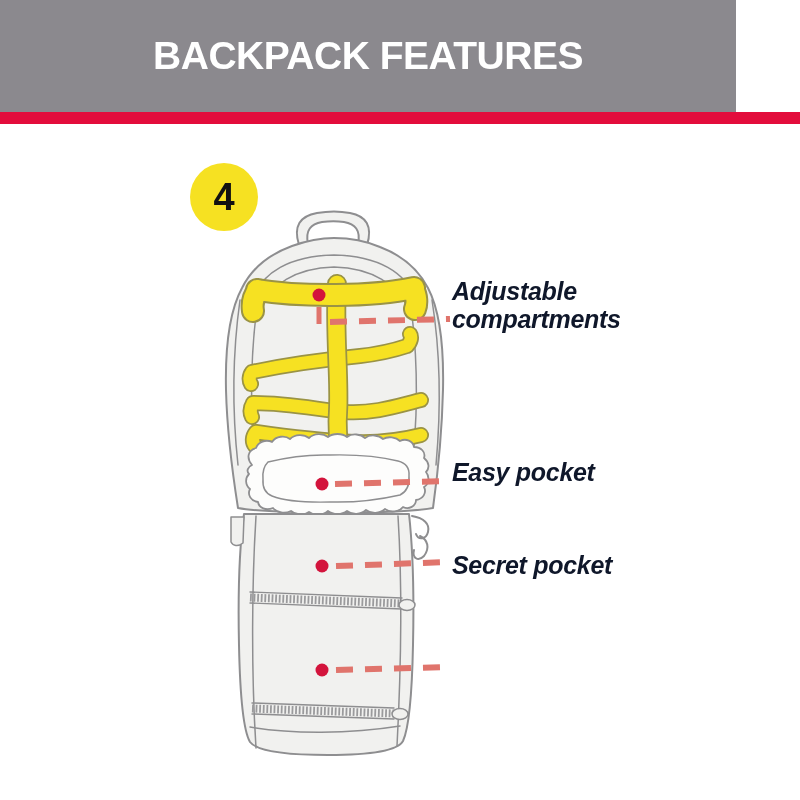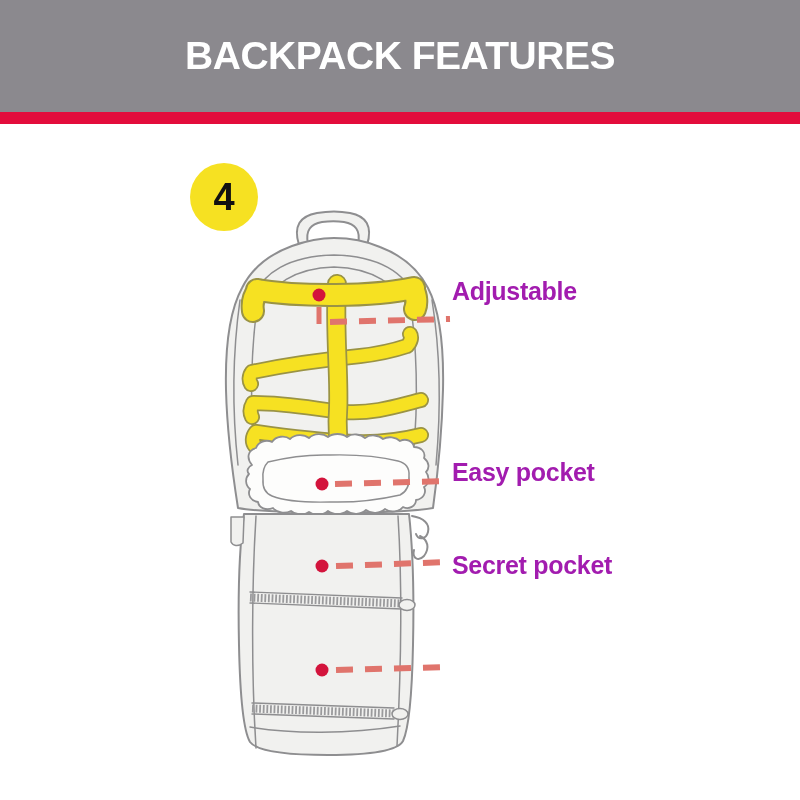--- a/index.html
+++ b/index.html
@@ -2,21 +2,21 @@
 <html><head>
 <meta charset="utf-8">
 <style>
   html,body{margin:0;padding:0;background:#ffffff;}
   #page{
     position:relative;width:800px;height:800px;background:#ffffff;
     font-family:"Liberation Sans", sans-serif;overflow:hidden;
   }
   
   .banner{
-    position:absolute;left:0;top:0;width:800px;height:112px;
+    position:absolute;left:0;top:0;width:736px;height:112px;
     background:#8B898E;display:flex;align-items:center;justify-content:center;
   }
   .banner-title{
     color:#ffffff;font-weight:bold;font-size:39px;letter-spacing:-0.5px;
   }
   .stripe{
     position:absolute;left:0;top:112px;width:800px;height:12px;background:#E30D3C;
   }
   
   .badge{
@@ -25,22 +25,22 @@
   }
   .badge-number{font-size:38px;font-weight:bold;color:#111111;}
   .section-label{
     position:absolute;left:278px;top:176px;font-size:34px;font-weight:bold;
     color:#111111;letter-spacing:-0.5px;
   }
   
   .diagram{position:absolute;left:0;top:0;width:800px;height:800px;}
   
   .annotation{
-    position:absolute;color:#a21caf;font-weight:bold;font-size:25px;
-    line-height:28px;letter-spacing:-0.3px;white-space:nowrap;
+    position:absolute;color:#0f172a;font-weight:bold;font-size:25px;
+    line-height:28px;letter-spacing:-0.3px;white-space:nowrap;font-style:italic;
   }
   .ann-1{left:452px;top:277px;}
   .ann-2{left:452px;top:458px;}
   .ann-3{left:452px;top:551px;}
   .ann-4{left:452px;top:656px;}
   .annotation span{display:block;}
 </style>
 </head>
 <body>
 
@@ -137,20 +137,21 @@
     <g fill="#D3143C" stroke="none">
       <circle cx="319" cy="295" r="6.5"></circle>
       <circle cx="322" cy="484" r="6.5"></circle>
       <circle cx="322" cy="566" r="6.5"></circle>
       <circle cx="322" cy="670" r="6.5"></circle>
     </g>
   </svg>
 
   <div class="annotation ann-1">
     <span>Adjustable</span>
+    <span>compartments</span>
   </div>
   <div class="annotation ann-2">
     <span>Easy pocket</span>
   </div>
   <div class="annotation ann-3">
     <span>Secret pocket</span>
   </div>
 
 </div>
 

